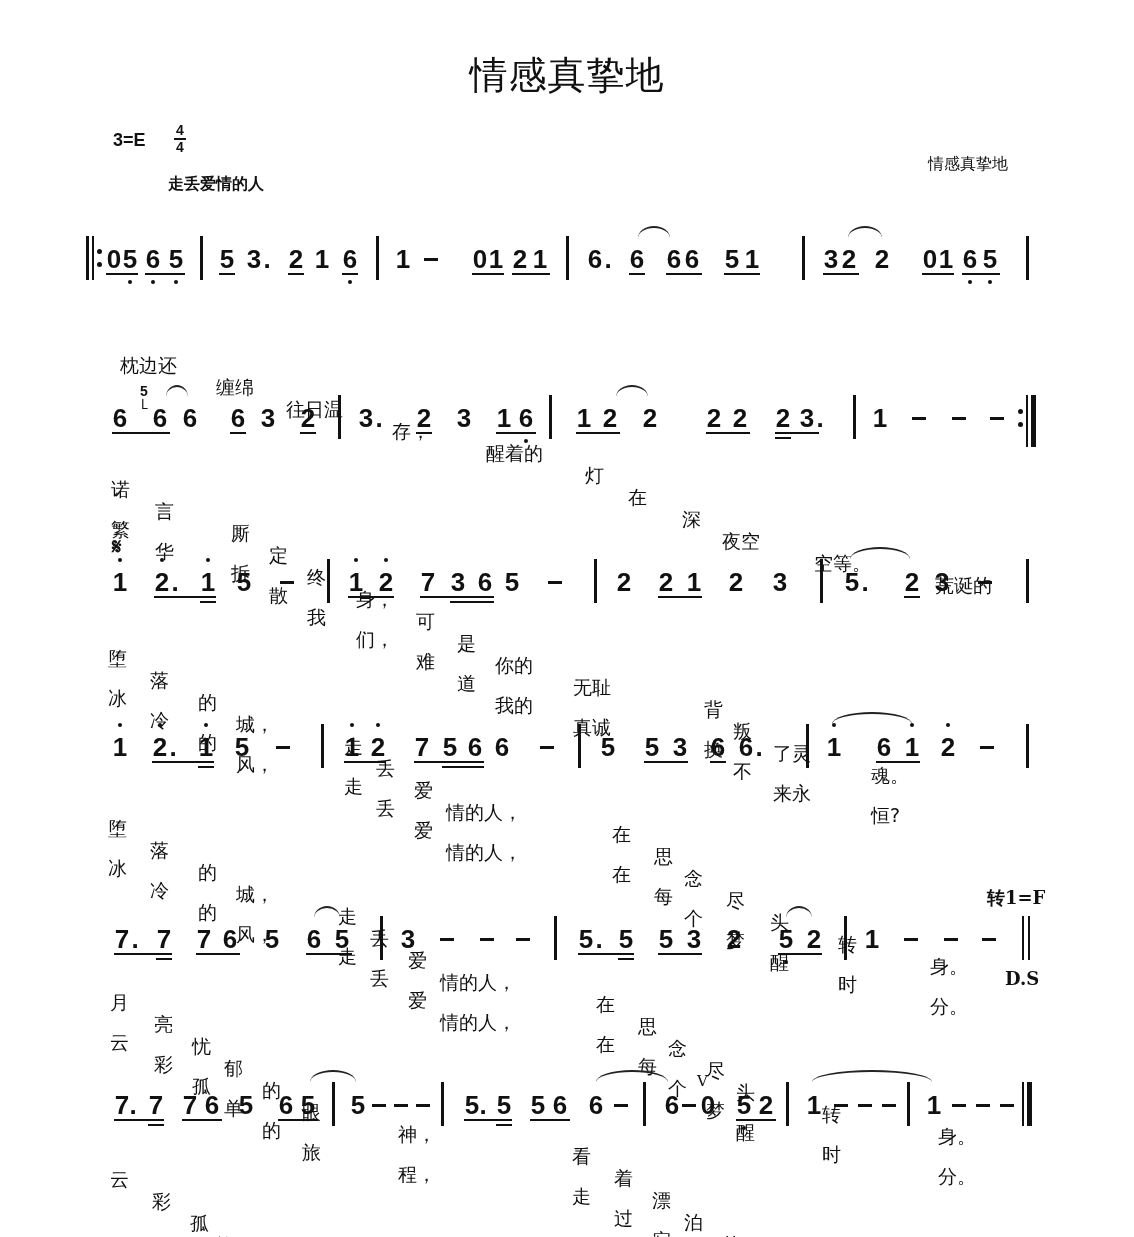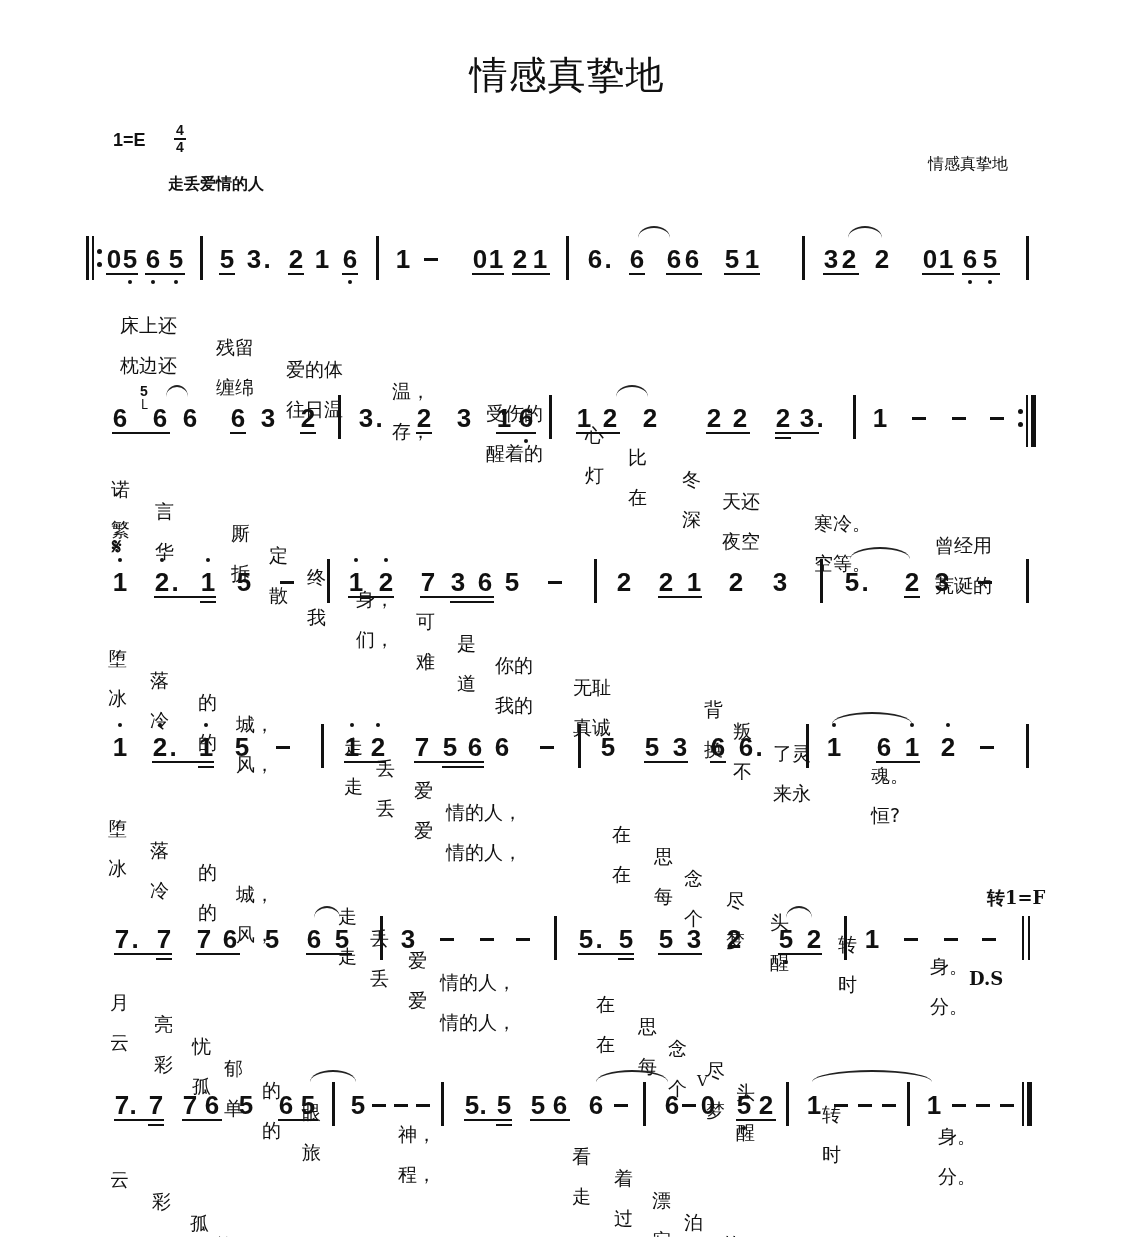--- a/index.html
+++ b/index.html
@@ -18,21 +18,21 @@
   .bar { position: absolute; width: 3px; background: #111; }
   .lyr { position: absolute; font-size: 19px; letter-spacing: 0px; white-space: pre; font-family: "DejaVu Sans", sans-serif; }
   .slur { position:absolute; border-top: 2px solid #222; border-radius: 50% 50% 0 0 / 100% 100% 0 0; height: 10px; }
   .dash { position:absolute; width: 14px; height: 3px; background:#111; }
   .mark { position:absolute; font-family: "DejaVu Serif", serif; font-size: 18px; }
 </style>
 </head>
 <body>
 
 <div class="abs title">情感真挚地</div>
-<div class="abs key">1=E</div>
+<div class="abs key">3=E</div>
 <div class="abs timesig">
   <div>4</div>
   <div style="border-top:2px solid #111;width:12px;margin:0 auto;"></div>
   <div>4</div>
 </div>
 <div class="abs tempo">走丢爱情的人</div>
 <div class="abs composer">情感真挚地</div>
 
 <div class="abs" style="left:0;top:0;width:1134px;height:370px;">
 
@@ -90,33 +90,20 @@
     <span class="n" style="left:872px">2</span>
     <span class="n" style="left:920px">0</span>
       <span class="n" style="left:936px">1</span>
     <span class="n" style="left:960px">6<i class="dl"></i></span>
       <span class="n" style="left:980px">5<i class="dl"></i></span>
     <div class="slur" style="left:848px;top:-18px;width:34px;"></div>
     <div class="ul" style="left:823px;top:29px;width:36px;"></div>
     <div class="ul" style="left:922px;top:29px;width:32px;"></div>
     <div class="ul" style="left:962px;top:29px;width:38px;"></div>
     <div class="bar" style="left:1026px;top:-8px;height:44px;"></div>
-  </div>
-  <div class="lyr" style="left:120px;top:291px;">
-    <span style="position:absolute;left:0">床上还</span>
-    <span style="position:absolute;left:96px">残留</span>
-    <span style="position:absolute;left:166px">爱的体</span>
-    <span style="position:absolute;left:272px">温，</span>
-    <span style="position:absolute;left:366px">受伤的</span>
-    <span style="position:absolute;left:465px">心</span>
-    <span style="position:absolute;left:508px">比</span>
-    <span style="position:absolute;left:562px">冬</span>
-    <span style="position:absolute;left:602px">天还</span>
-    <span style="position:absolute;left:694px">寒冷。</span>
-    <span style="position:absolute;left:815px">曾经用</span>
   </div>
   <div class="lyr" style="left:120px;top:331px;">
     <span style="position:absolute;left:0">枕边还</span>
     <span style="position:absolute;left:96px">缠绵</span>
     <span style="position:absolute;left:166px">往日温</span>
     <span style="position:absolute;left:272px">存，</span>
     <span style="position:absolute;left:366px">醒着的</span>
     <span style="position:absolute;left:465px">灯</span>
     <span style="position:absolute;left:508px">在</span>
     <span style="position:absolute;left:562px">深</span>
@@ -410,21 +397,21 @@
     <span style="position:absolute;left:192px">眼</span>
     <span style="position:absolute;left:288px">神，</span>
     <span style="position:absolute;left:462px">看</span>
     <span style="position:absolute;left:504px">着</span>
     <span style="position:absolute;left:542px">漂</span>
     <span style="position:absolute;left:574px">泊</span>
     <span style="position:absolute;left:612px">的</span>
     
     
   </div>
-  <div class="abs mark" style="left:969px;top:968px;font-weight:bold;">D.S</div>
+  <div class="abs mark" style="left:1005px;top:968px;font-weight:bold;">D.S</div>
   <div class="lyr" style="left:110px;top:1008px;">
     <span style="position:absolute;left:0">云</span>
     <span style="position:absolute;left:44px">彩</span>
     <span style="position:absolute;left:82px">孤</span>
     <span style="position:absolute;left:114px">单</span>
     <span style="position:absolute;left:152px">的</span>
     <span style="position:absolute;left:192px">旅</span>
     <span style="position:absolute;left:288px">程，</span>
     <span style="position:absolute;left:462px">走</span>
     <span style="position:absolute;left:504px">过</span>

